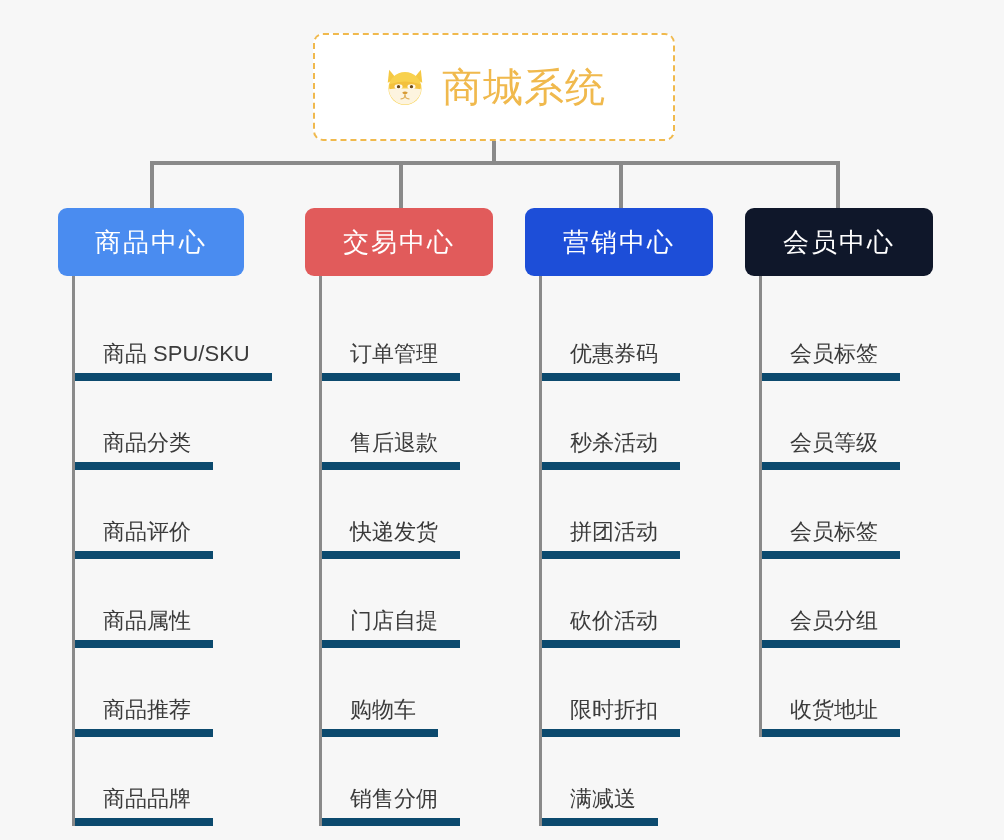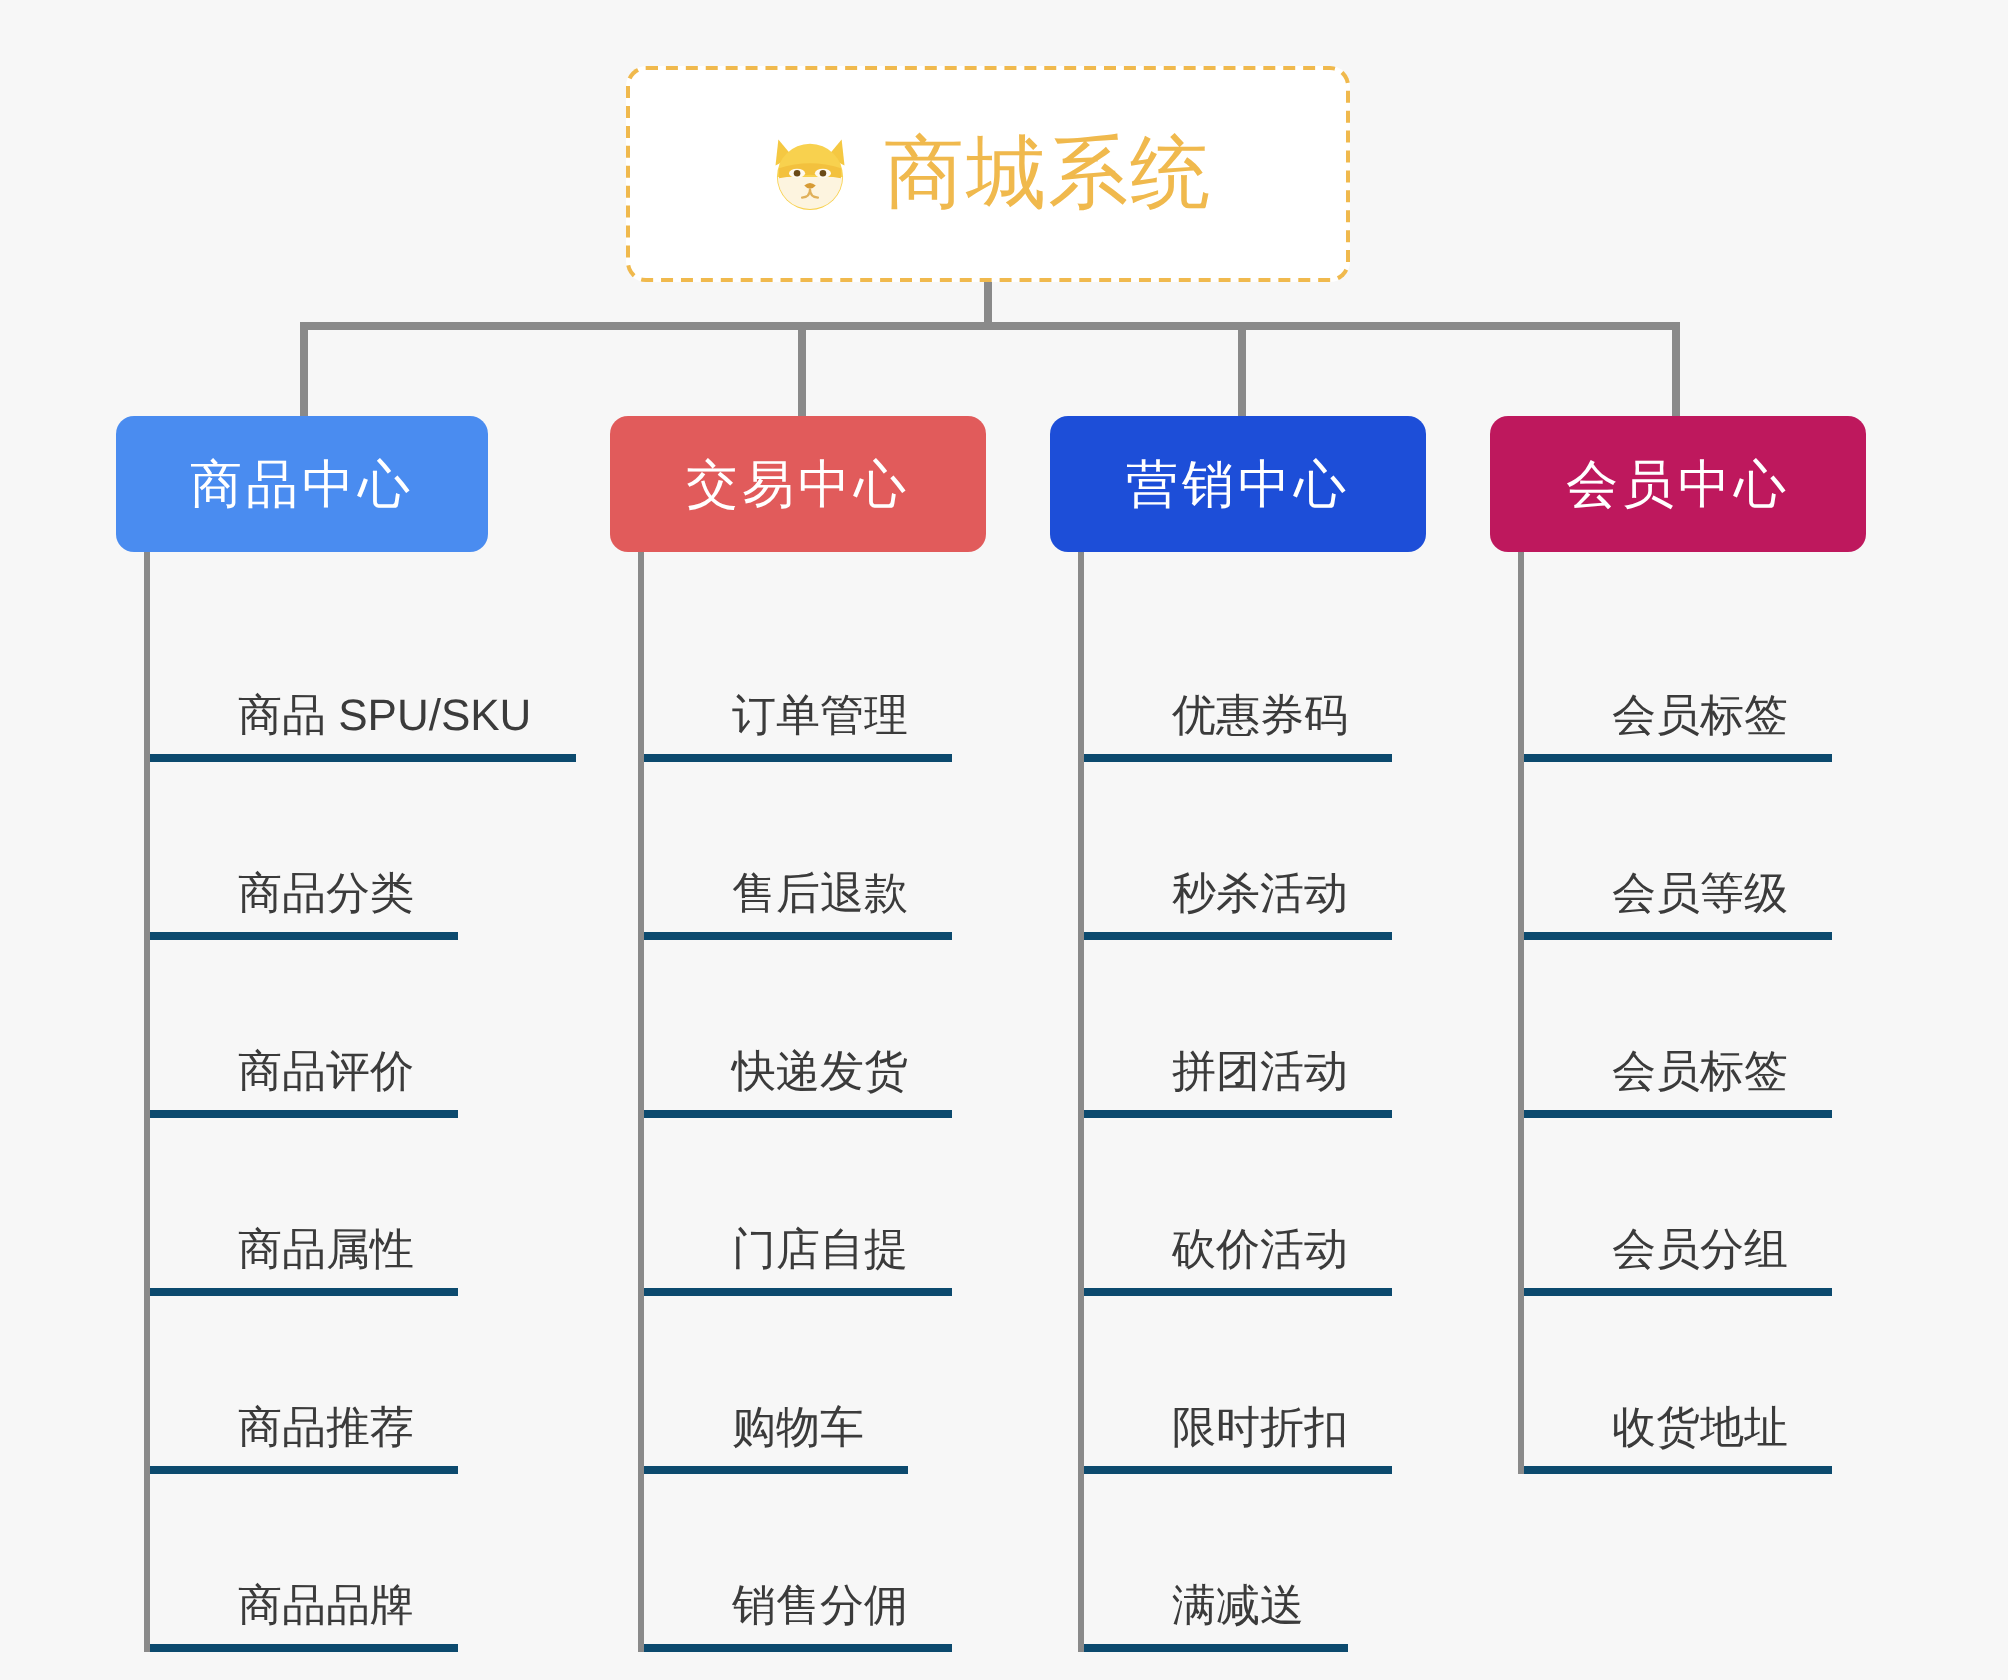--- a/index.html
+++ b/index.html
@@ -120,22 +120,22 @@
     box-sizing: border-box;
     display: flex;
     align-items: flex-end;
   }
   .leaf-label {
     display: inline-block;
     font-size: 22px;
     line-height: 1.1;
     color: #3b3b3b;
     white-space: nowrap;
-    padding: 0 22px 7px 44px;
-    border-bottom: 4px solid #0c4a6e;
+    padding: 0 22px 7px 28px;
+    border-bottom: 8px solid #0c4a6e;
   }
 </style>
 </head>
 <body style="background: rgb(247, 247, 247);">
 
 <div id="mindmap">
 
   <div class="root-node" style="border-color: rgb(240, 185, 77); background: rgb(255, 255, 255);">
     <svg class="root-emoji" viewBox="0 0 64 64" aria-hidden="true">
       <path d="M10 8 L8 26 L20 20 Z" fill="#f5c842"></path>
@@ -233,21 +233,21 @@
       <div class="leaf">
           <span class="leaf-label">限时折扣</span>
         </div>
       <div class="leaf">
           <span class="leaf-label">满减送</span>
         </div>
     </div>
   </div>
 
   <div class="column c4">
-    <div class="cat-header" style="background-color: #be185d;">
+    <div class="cat-header" style="background-color: #0f172a;">
       <span>会员中心</span>
     </div>
     <div class="leaf-list">
       <div class="leaf">
           <span class="leaf-label">会员标签</span>
         </div>
       <div class="leaf">
           <span class="leaf-label">会员等级</span>
         </div>
       <div class="leaf">

